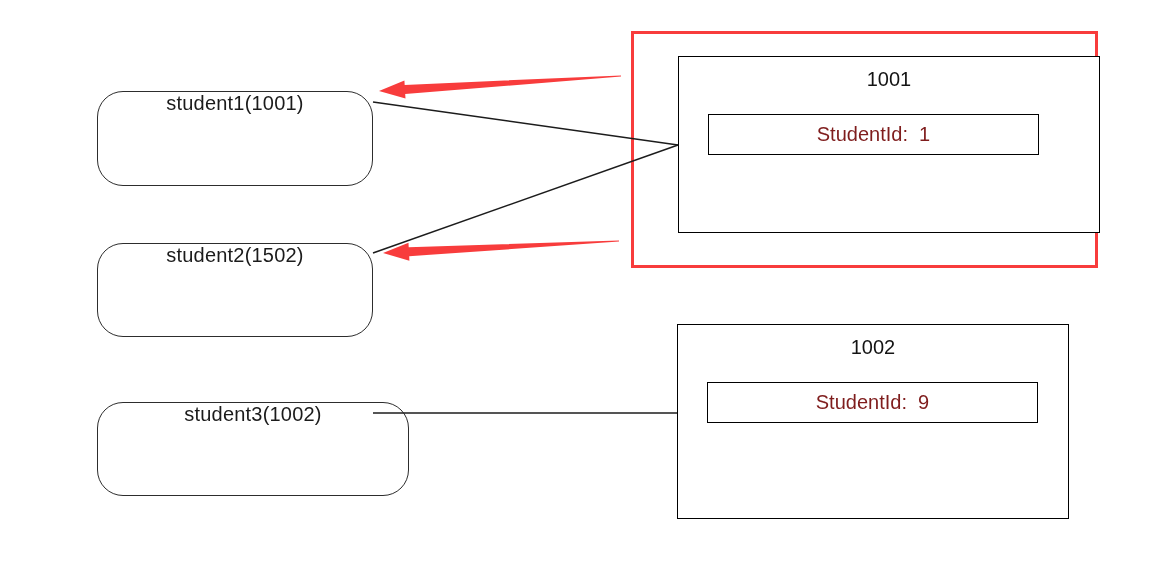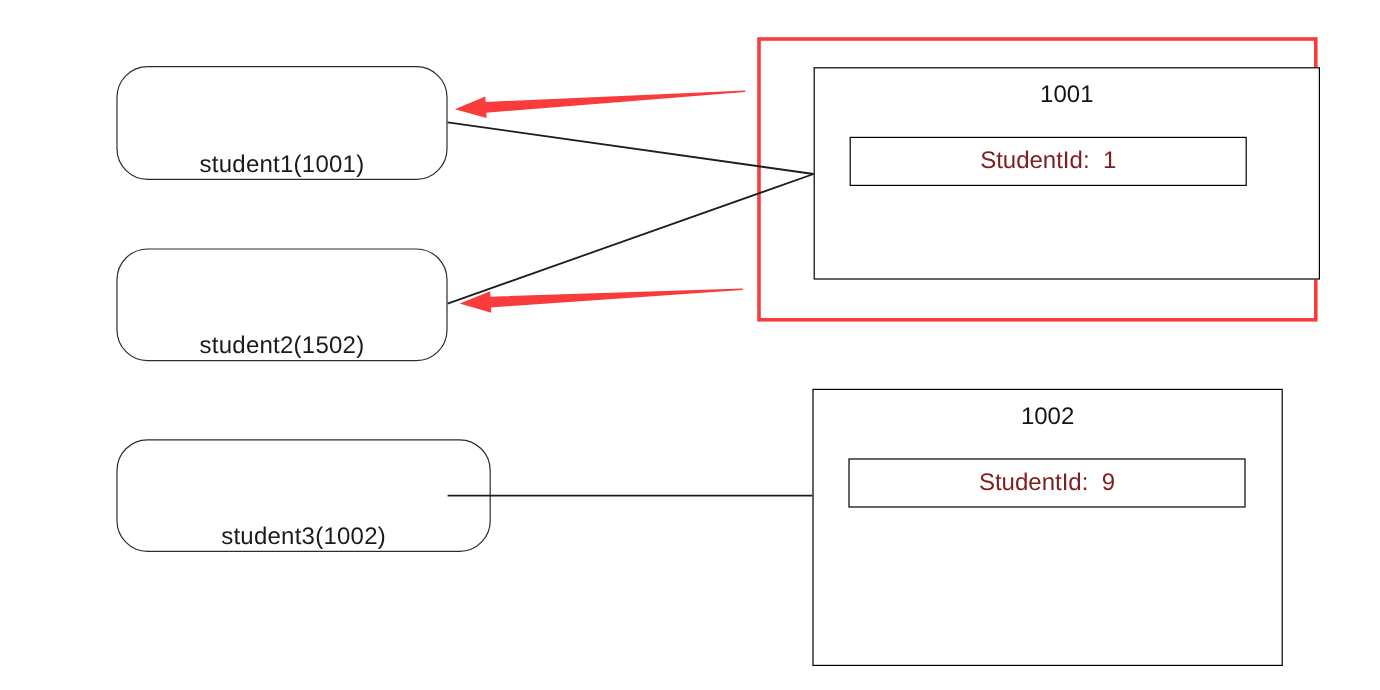--- a/index.html
+++ b/index.html
@@ -17,23 +17,24 @@
     z-index: 6;
     pointer-events: none;
   }
   .node {
     position: absolute;
     box-sizing: border-box;
     border: 1.4px solid #2d2d2d;
     border-radius: 26px;
     background: #ffffff;
     display: flex;
-    align-items: flex-end;
+    align-items: flex-start;
     justify-content: center;
     z-index: 2;
+    margin-top: 36px;
   }
   .n1 { left: 97px;  top: 55px;  width: 276px; height: 95px; }
   .n2 { left: 97px;  top: 207px; width: 276px; height: 94px; }
   .n3 { left: 97px;  top: 366px; width: 312px; height: 94px; }
   .node-label {
     font-size: 20px;
     color: #1b1b1b;
     letter-spacing: 0.2px;
   }
   .red-frame {
@@ -46,21 +47,21 @@
     z-index: 1;
   }
   .obj-box {
     position: absolute;
     box-sizing: border-box;
     border: 1.4px solid #000000;
     background: #ffffff;
     z-index: 2;
   }
   .b1 { left: 678px; top: 56px;  width: 422px; height: 177px; }
-  .b2 { left: 677px; top: 324px; width: 392px; height: 231px; }
+  .b2 { left: 677px; top: 324px; width: 392px; height: 195px; }
   .obj-title {
     margin-top: 10px;
     text-align: center;
     font-size: 20px;
     line-height: 24px;
     color: #141414;
   }
   .obj-field {
     position: absolute;
     left: 29px; top: 57px;

